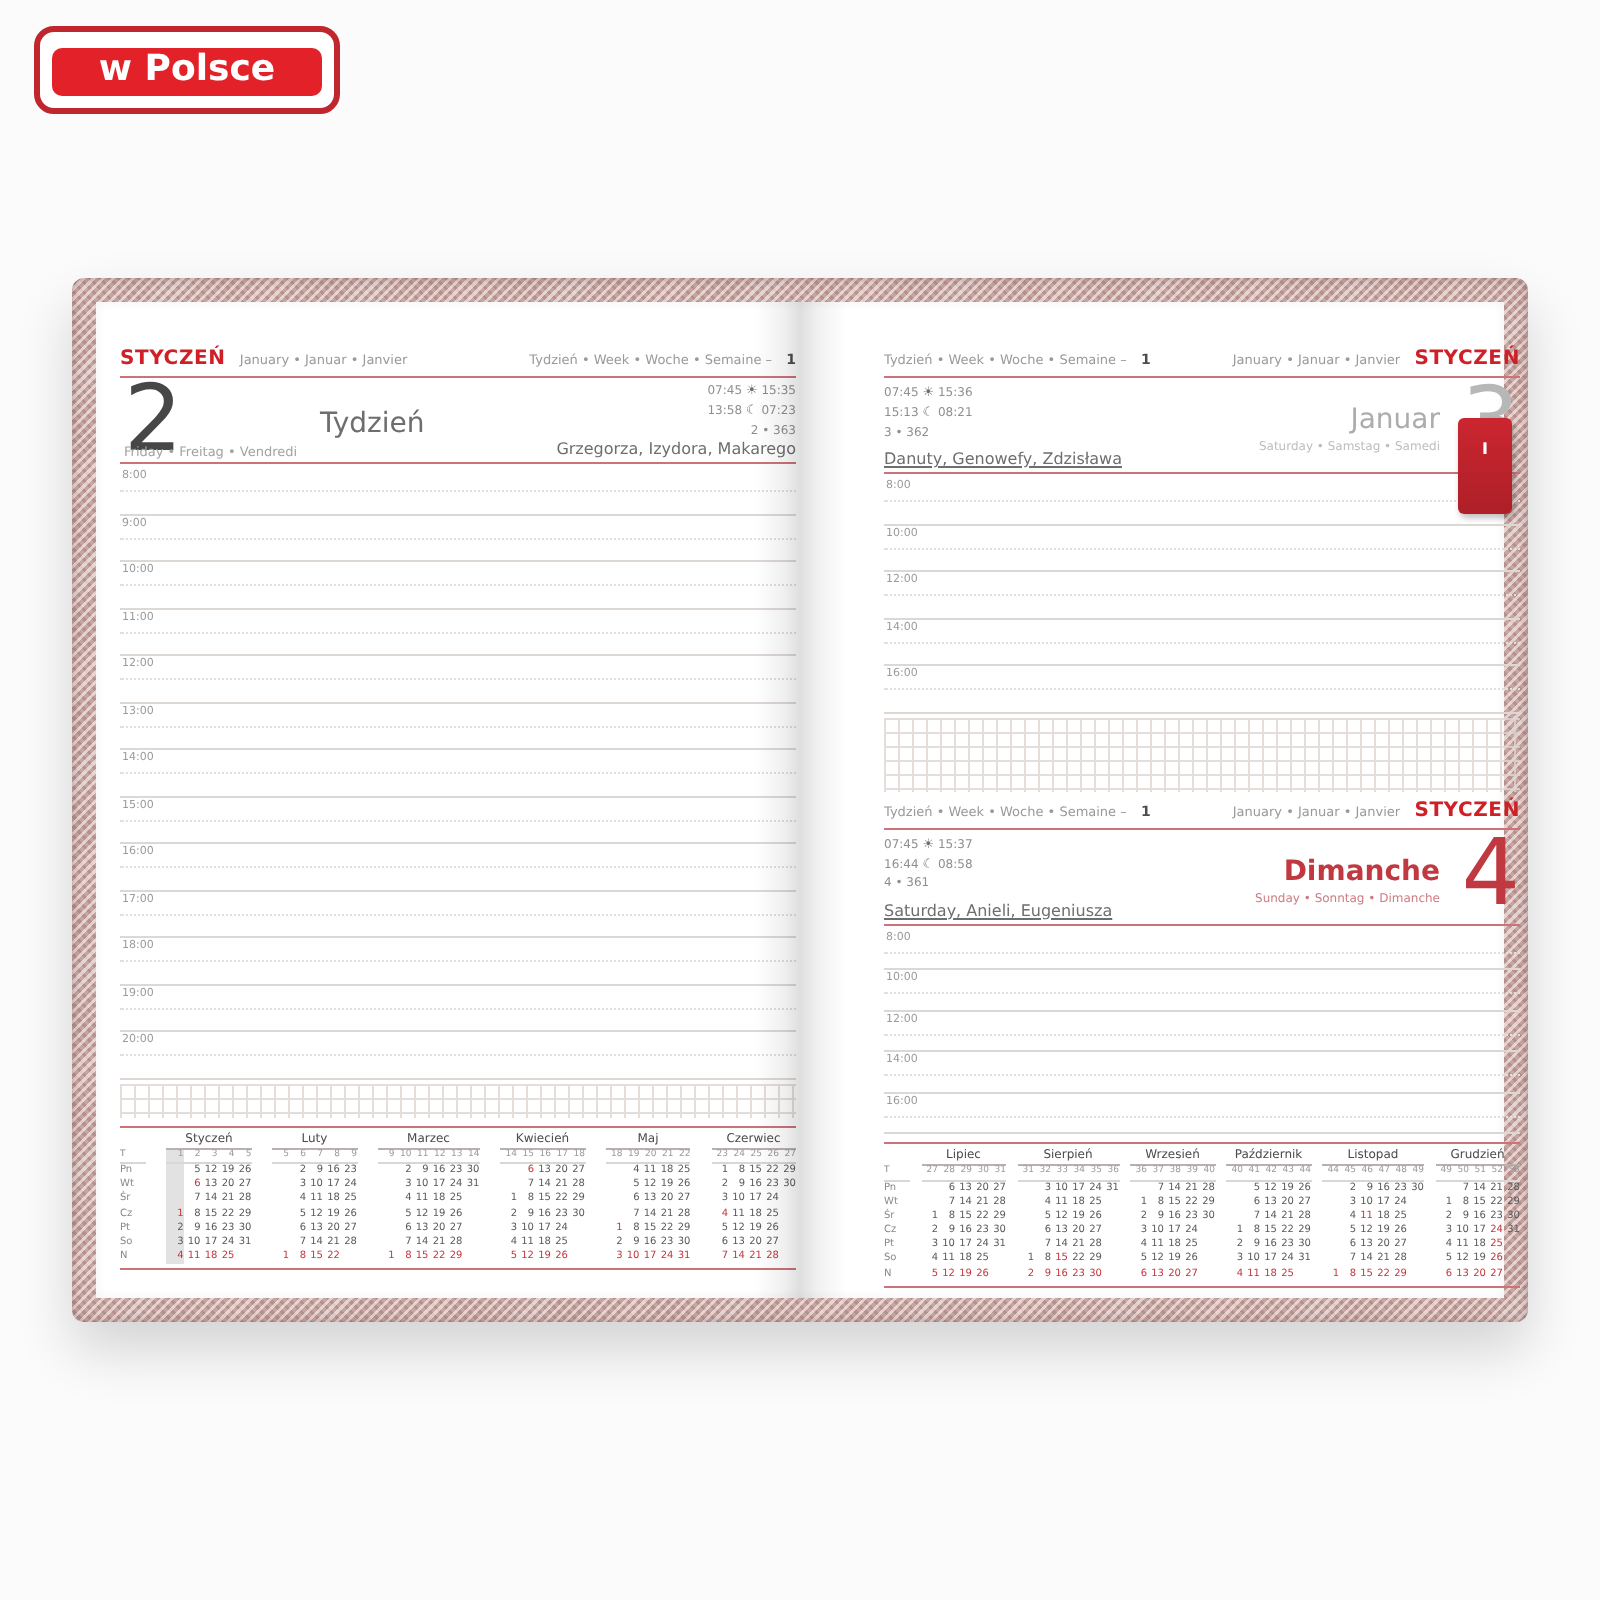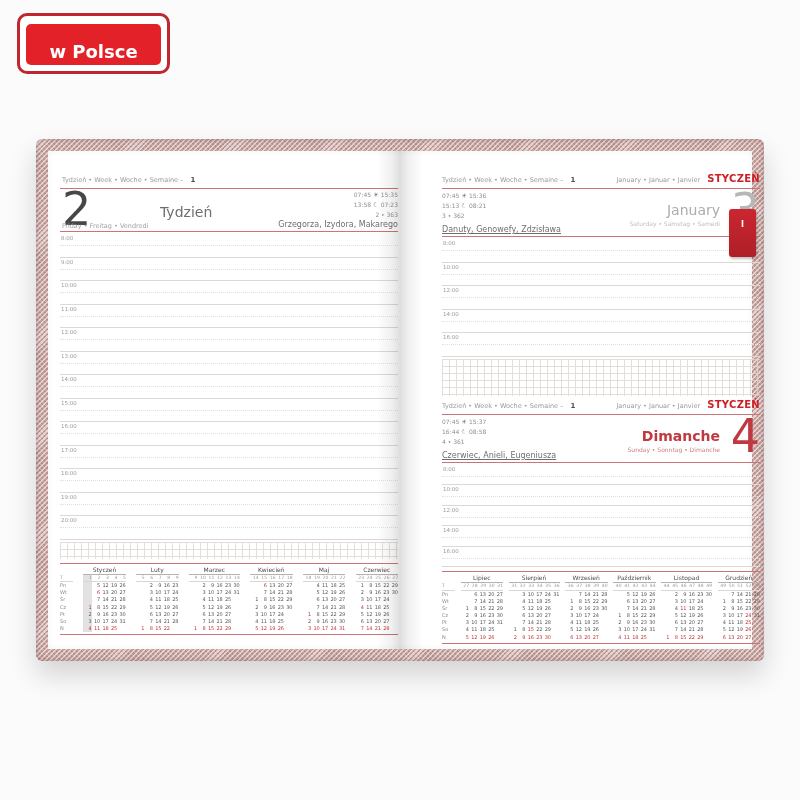--- a/index.html
+++ b/index.html
@@ -4,21 +4,21 @@
 <style>
   html,body{margin:0;padding:0;background:#fbfbfb;}
   .photo{position:relative;width:800px;height:800px;background:#fbfbfb;overflow:hidden;
          font-family:"DejaVu Sans","Liberation Sans",sans-serif;}
 
   
   .badge{position:absolute;left:17px;top:13px;width:153px;box-sizing:border-box;
          background:#fff;border:3px solid #c0262d;border-radius:10px;padding:5px 6px 6px;}
   .badge-l1{color:#d6222b;font-weight:bold;font-size:16px;text-align:center;letter-spacing:.2px;}
   .badge-l2{margin-top:3px;background:#e32129;color:#fff;font-weight:bold;font-size:18px;
-            text-align:center;border-radius:5px;padding:17px 0 3px;}
+            text-align:center;border-radius:5px;padding:0 0 3px;}
 
   
   .diary{position:absolute;left:36px;top:139px;width:728px;height:522px;border-radius:6px;
          background-color:#c7a5a1;
          background-image:
            repeating-linear-gradient(135deg,rgba(255,255,255,.55) 0 1.5px,rgba(255,255,255,0) 1.5px 3.5px),
            repeating-linear-gradient(45deg,rgba(140,90,88,.28) 0 1.5px,rgba(0,0,0,0) 1.5px 3.5px);
          box-shadow:0 14px 28px rgba(0,0,0,.16), inset 0 0 5px rgba(90,50,48,.35);}
   .pages{position:absolute;left:12px;top:12px;right:12px;bottom:12px;background:#fff;
          box-shadow:inset 0 0 6px rgba(0,0,0,.06);}
@@ -108,20 +108,24 @@
   <div class="badge">
     <div class="badge-l2">w Polsce</div>
   </div>
 
   <div class="diary">
     <div class="pages">
 
       <div class="page-content pc-left">
 
         <div class="sec-header">
+          <span class="hdr-left">
+            <span class="mn">STYCZEŃ</span>
+            <span class="mi">January • Januar • Janvier</span>
+          </span>
           <span class="hdr-right">
             <span class="wl">Tydzień • Week • Woche • Semaine –</span>
             <span class="wn">1</span>
           </span>
         </div>
 
         <div class="day-block db-left">
           <div class="bignum bignum-left">2</div>
           <div class="dayname-left">Tydzień</div>
           <div class="dayintl-left">Friday • Freitag • Vendredi</div>
@@ -599,21 +603,21 @@
               <span>15:36</span>
             </div>
             <div>
               <span>15:13</span>
               <span class="moon-glyph">☾</span>
               <span>08:21</span>
             </div>
             <div>3 • 362</div>
           </div>
           <div class="bignum bignum-right">3</div>
-          <div class="dayname-right">January</div>
+          <div class="dayname-right">Januar</div>
           <div class="dayintl-right">Saturday • Samstag • Samedi</div>
           <div class="namedays namedays-left">Danuty, Genowefy, Zdzisława</div>
         </div>
 
         <div class="hours">
             <div class="hour-row" style="height: 23.5px;">
               <span class="hlbl">8:00</span>
             </div>
             <div class="hour-row" style="height: 23.5px;">
               <span class="hlbl">10:00</span>
@@ -652,21 +656,21 @@
             <div>
               <span>16:44</span>
               <span class="moon-glyph">☾</span>
               <span>08:58</span>
             </div>
             <div>4 • 361</div>
           </div>
           <div class="bignum bignum-right">4</div>
           <div class="dayname-right">Dimanche</div>
           <div class="dayintl-right">Sunday • Sonntag • Dimanche</div>
-          <div class="namedays namedays-left">Czerwiec, Anieli, Eugeniusza</div>
+          <div class="namedays namedays-left">Saturday, Anieli, Eugeniusza</div>
         </div>
 
         <div class="hours">
             <div class="hour-row" style="height: 20.5px;">
               <span class="hlbl">8:00</span>
             </div>
             <div class="hour-row" style="height: 20.5px;">
               <span class="hlbl">10:00</span>
             </div>
             <div class="hour-row" style="height: 20.5px;">

